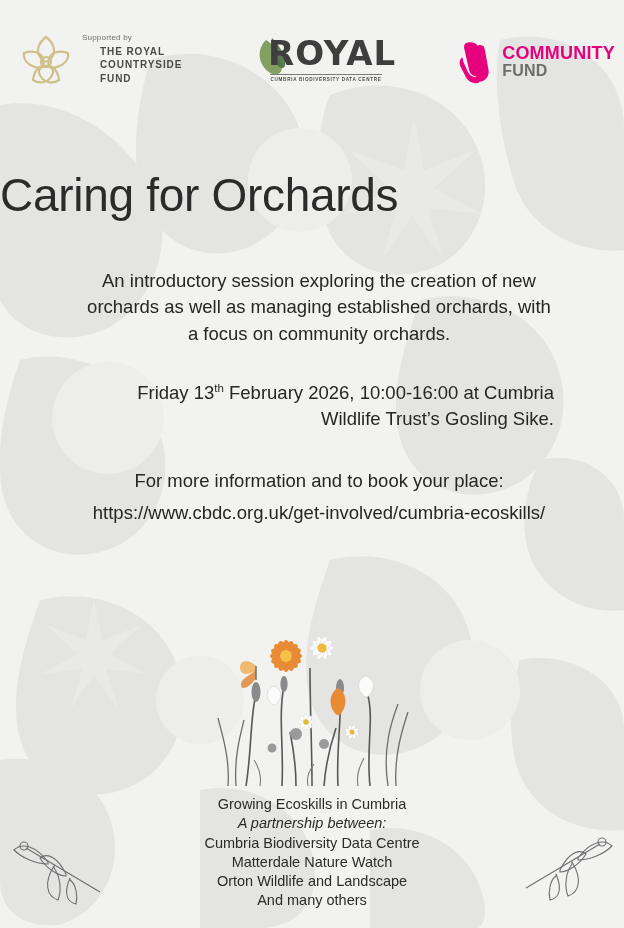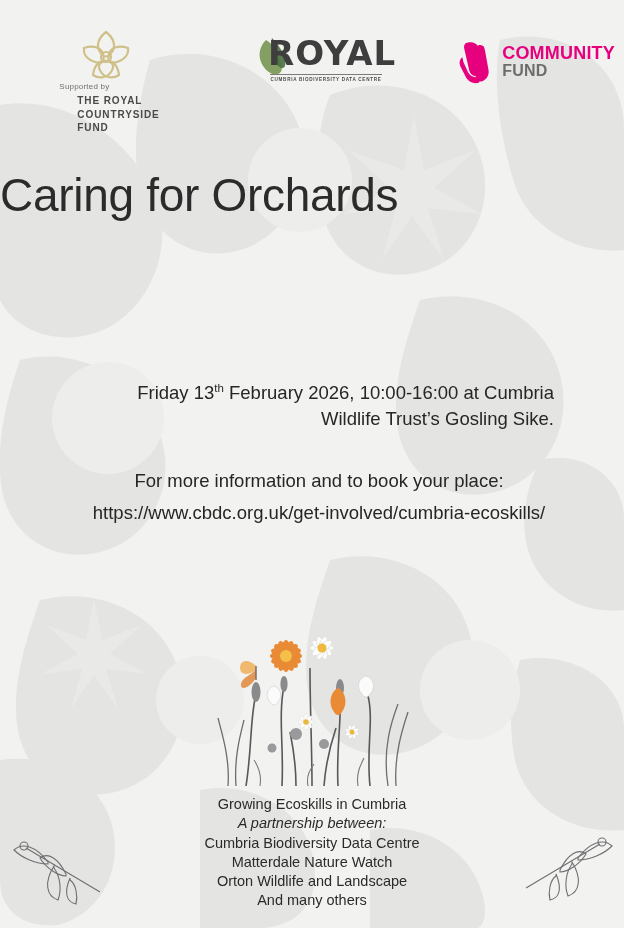--- a/index.html
+++ b/index.html
@@ -38,21 +38,20 @@
     height: 86px;
   }
   .logo-rcf {
     position: absolute;
     left: 18px;
     top: 12px;
     width: 175px;
     height: 66px;
     display: flex;
     align-items: center;
-    flex-direction: column;
   }
   .rcf-mark {
     width: 56px;
     height: 56px;
     flex: 0 0 56px;
   }
   .rcf-text {
     margin-left: 8px;
     line-height: 1.18;
   }
@@ -275,20 +274,21 @@
       </svg>
       <div class="fund-text">
         <div class="fund-community">COMMUNITY</div>
         <div class="fund-fund">FUND</div>
       </div>
     </div>
   </div>
 
   <div class="title">Caring for Orchards</div>
 
+  <div class="body-block para-intro">An introductory session exploring the creation of new orchards as well as managing established orchards, with a focus on community orchards.</div>
 
   <div class="body-block para-when">
     <span>Friday 13</span><sup>th</sup><span> February 2026, 10:00-16:00 at Cumbria Wildlife Trust’s Gosling Sike.</span>
   </div>
 
   <div class="body-block para-info">For more information and to book your place:</div>
   <div class="body-block para-url">https://www.cbdc.org.uk/get-involved/cumbria-ecoskills/</div>
 
   <div class="flowers">
     <svg width="200" height="180" viewBox="0 0 200 180" aria-hidden="true">

